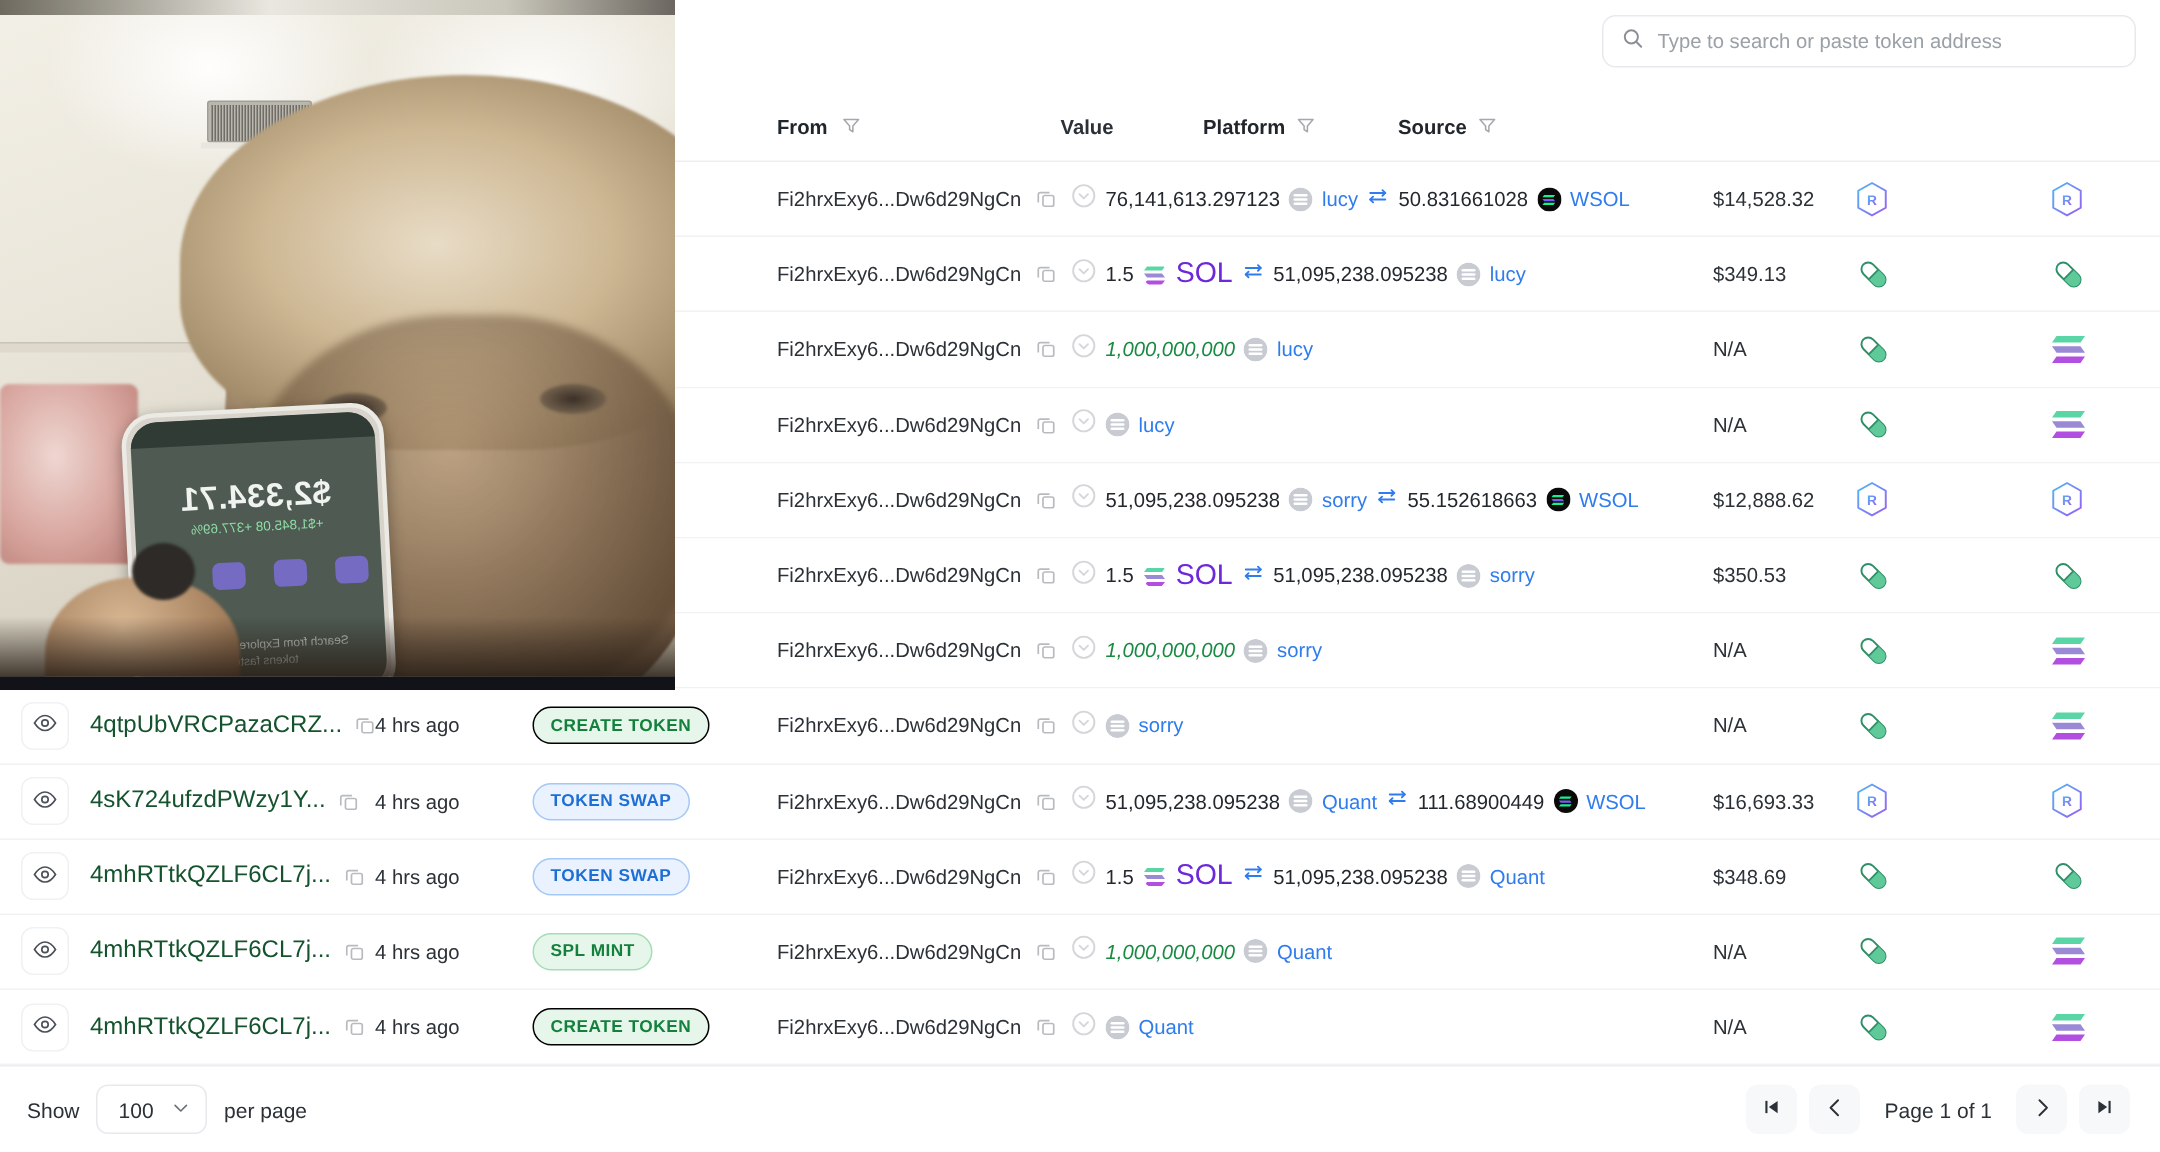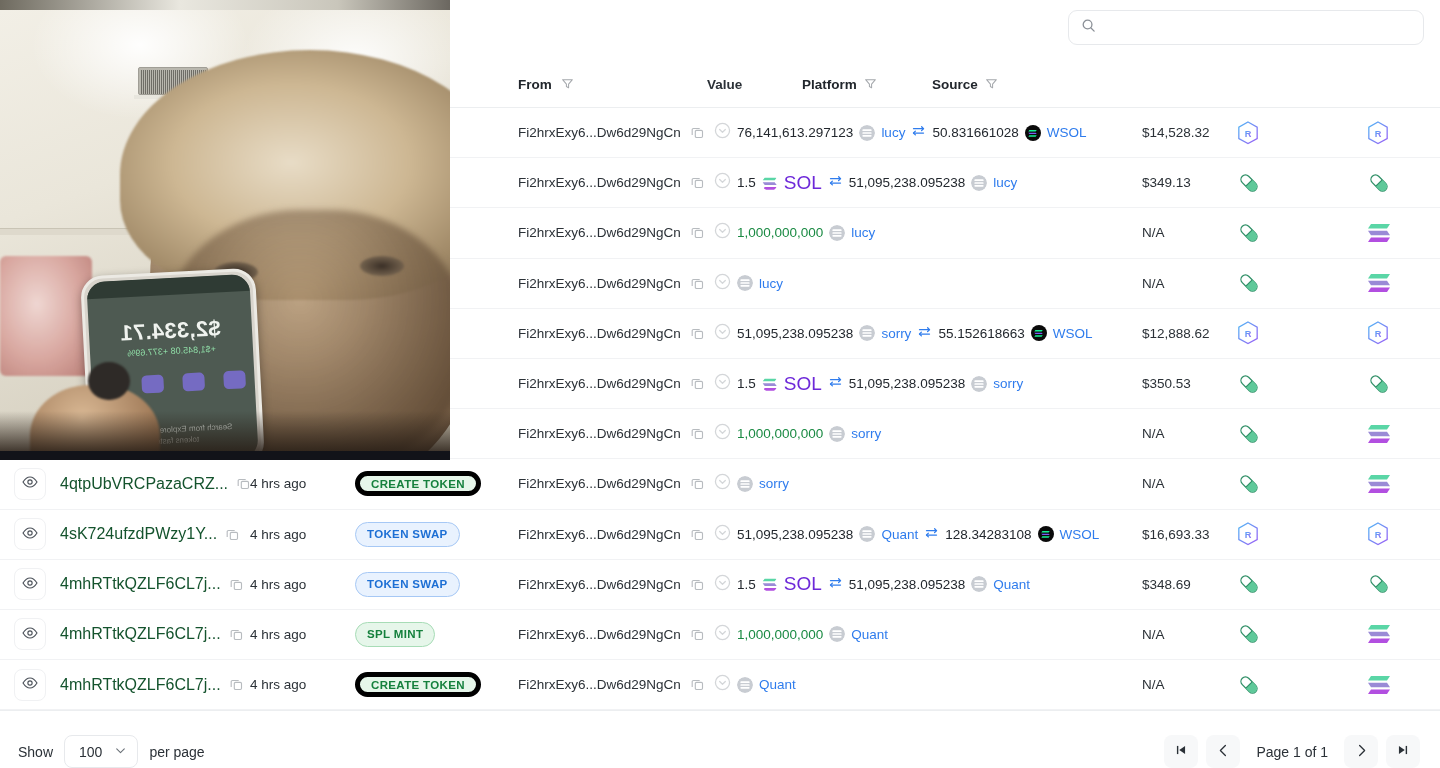--- a/index.html
+++ b/index.html
@@ -58,39 +58,39 @@
   }
   .sig-link{ color:#14532d; font-size:16px; text-decoration:none; white-space:nowrap; cursor:pointer;}
   .addr{ font-size:13.5px; color:#2b3137; white-space:nowrap;text-align:right; }
   .copy-btn{ cursor:pointer; display:flex; align-items:center; opacity:.55; }
 
   .badge{
     display:inline-flex; align-items:center; justify-content:center;
     height:25px; padding:0 11px; border-radius:13px;
     font-size:11.5px; font-weight:bold; letter-spacing:.35px; white-space:nowrap;
   }
-  .badge.create{ background:#e6f6ea; border:5px solid #000000; color:#15803d; }
+  .badge.create{ background:#e6f6ea; border:1px solid #000000; color:#15803d; }
   .badge.swap  { background:#e9f2fe; border:1px solid #a6c8f5; color:#1d6fd4; }
   .badge.mint  { background:#e6f6ea; border:1px solid #a7dcb6; color:#15803d; }
 
   .amt-num{ font-size:13.5px; color:#23282e; white-space:nowrap;}
-  .amt-num.green{ color:#1a8a43; }
+  .amt-num.green{ color:#1a8a43;font-style:italic; }
   .tok-link{ color:#2f7ced; font-size:13.5px; text-decoration:none; white-space:nowrap; cursor:pointer;}
   .tok-plain{ font-size:19px; color:#6d28d9; white-space:nowrap;}
   .swapicon{ color:#2f7ced; }
 
   
   .tok-av{ width:16px;height:16px;border-radius:50%;flex:0 0 16px; display:block;}
   .chev-circle{ flex:0 0 17px; opacity:.42; }
 
   
   .footer{
     position:absolute; left:0; bottom:0; width:1440px; height:58px;
     border-top:1px solid #eceef0; background:#fff;
-    display:flex; align-items:flex-end; justify-content:space-between;
+    display:flex; align-items:center; justify-content:space-between;
     padding:0 20px 0 18px;
     margin-top:48px;
   }
   .show-wrap{ display:flex; align-items:center; gap:11px; font-size:14px; color:#2b3137;}
   .select{
     display:flex;align-items:center;gap:12px;
     height:33px;padding:0 10px 0 14px;border:1px solid #e7e9ec;border-radius:8px;background:#fff;
     font-size:14px;color:#2b3137;cursor:pointer;
   }
   .pager{ display:flex; align-items:center; gap:8px; }
@@ -170,20 +170,21 @@
 
 <div id="app">
 
   <div class="search-wrap">
     <span>
       <svg width="15" height="15" viewBox="0 0 24 24" fill="none" stroke="#8b9097" stroke-width="2.1" stroke-linecap="round">
           <circle cx="10.5" cy="10.5" r="7"></circle>
           <line x1="16" y1="16" x2="21" y2="21"></line>
         </svg>
     </span>
+    <input class="search-input" placeholder="Type to search or paste token address" style="">
   </div>
 
   <div class="table">
 
     <div class="thead">
       <div class="c-eye"></div>
       <div class="c-sig"></div>
       <div class="c-time"></div>
       <div class="c-type"></div>
       <div class="c-from th">
@@ -868,21 +869,21 @@
               </svg>
             </span>
             <a class="tok-link">Quant</a>
             <span class="swapicon">
   <svg width="15" height="15" viewBox="0 0 24 24" fill="none" stroke="#2f7ced" stroke-width="2" stroke-linecap="round" stroke-linejoin="round">
                 <polyline points="4,9 20,9"></polyline>
                 <polyline points="17,6 20,9 17,12"></polyline>
   <polyline points="20,16 4,16"></polyline>
                 <polyline points="7,13 4,16 7,19"></polyline>
               </svg></span>
-            <span class="amt-num">128.34283108</span>
+            <span class="amt-num">111.68900449</span>
             <span style="display:inline-flex">
       <svg class="tok-av" viewBox="0 0 24 24">
                 <rect width="24" height="24" rx="7" fill="#0a0a0a"></rect>
       <g transform="translate(5.5,6.5) scale(0.55)">
                   <path d="M2 2 H22 L19 6 H-1 Z" fill="#14f195"></path>
       <path d="M-1 9 H19 L22 13 H2 Z" fill="#7a5cf5"></path>
                   <path d="M2 16 H22 L19 20 H-1 Z" fill="#14f195"></path>
                 </g>
               </svg>
             </span>

